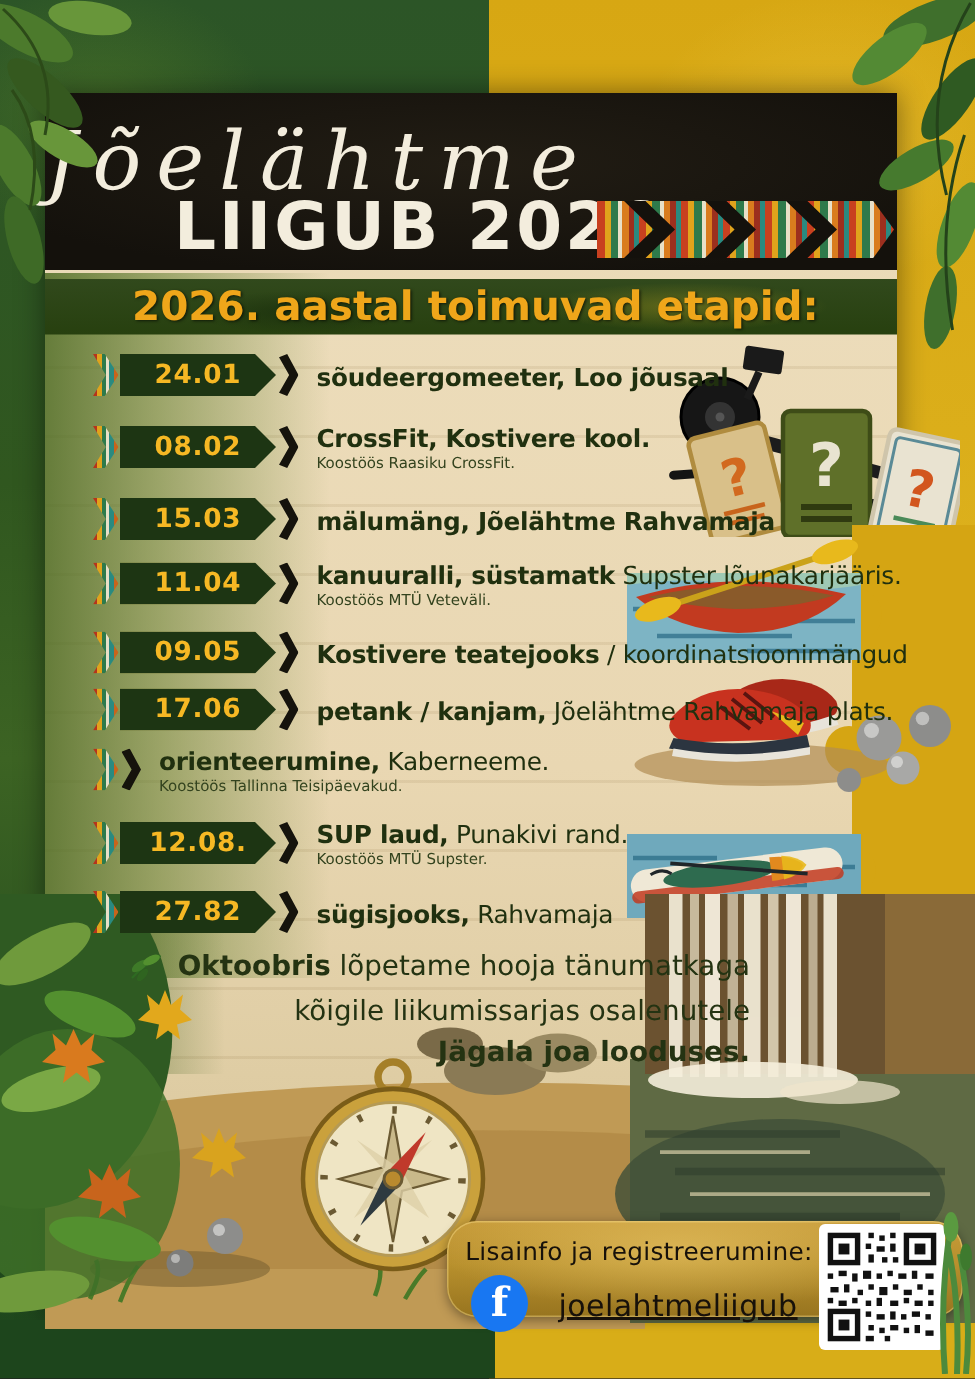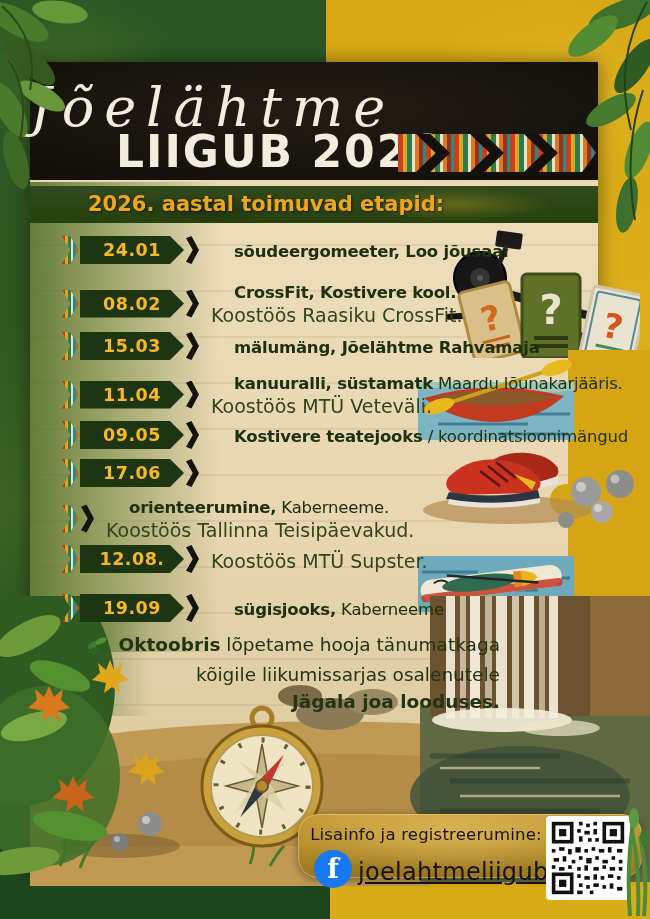--- a/index.html
+++ b/index.html
@@ -38,57 +38,57 @@
     background:repeating-linear-gradient(90deg,#c8401f 0 5px,#e0a31c 5px 9px,#2e7a4b 9px 14px,#e8e0c8 14px 17px,#d97c1e 17px 21px,#9c2f1e 21px 25px,#2a8a80 25px 28px);
     clip-path:polygon(0 0,93% 0,100% 50%,93% 100%,0 100%);}
   .chevband .blk{position:absolute;top:0;width:34px;height:38px;background:#14110c;
     clip-path:polygon(0 0,42% 0,100% 50%,42% 100%,0 100%,58% 50%);}
   
   .section-band{position:absolute;left:30px;top:186px;width:568px;height:37px;z-index:3;
     background:
       radial-gradient(120px 20px at 75% 50%, rgba(150,140,30,.5), transparent 80%),
       radial-gradient(90px 18px at 30% 60%, rgba(20,40,10,.6), transparent 80%),
       linear-gradient(180deg,#31491c,#27400f);}
-  .section-title{line-height:37px;padding-left:58px;font-size:21px;font-weight:bold;color:#efa61a;
+  .section-title{line-height:37px;padding-left:58px;font-size:27px;font-weight:bold;color:#efa61a;
     text-shadow:1px 1px 2px rgba(0,0,0,.6);}
   
   .event-row{position:absolute;left:62px;z-index:4;display:flex;align-items:center;}
   .chev-icon{width:17px;height:28px;margin-top:0;
     background:repeating-linear-gradient(90deg,#b5341c 0 3px,#e0a31c 3px 6px,#2e7a4b 6px 9px,#e8e0c8 9px 11px,#2a8a80 11px 14px,#c8641c 14px 17px);
     clip-path:polygon(0 0,46% 0,100% 50%,46% 100%,0 100%,50% 50%);}
   .badge{width:104px;height:28px;margin-left:1px;background:#1d3513;
     clip-path:polygon(0 0,calc(100% - 14px) 0,100% 50%,calc(100% - 14px) 100%,0 100%);
     filter:drop-shadow(0 0 1.5px #c9a227);text-align:center;}
   .badge-text{display:inline-block;width:90px;line-height:28px;font-size:17.5px;font-weight:bold;color:#f6b824;letter-spacing:.5px;}
   .tip{width:13px;height:28px;margin-left:2px;background:#15130c;
     clip-path:polygon(0 8%,42% 0,100% 50%,42% 100%,0 92%,52% 50%);}
   .event-text{margin-left:12px;padding-top:2px;white-space:nowrap;}
   .event-title{font-size:16.5px;color:#20300f;letter-spacing:-.2px;}
-  .event-title b{font-weight:bold;margin-left:23px;}
-  .event-sub{font-size:19px;color:#33431e;margin-top:2px;}
+  .event-title b{font-weight:bold;}
+  .event-sub{font-size:10px;color:#33431e;margin-top:2px;}
   .event-sub:empty{display:none;}
   
   .october-note{position:absolute;left:70px;top:632px;width:430px;z-index:4;text-align:right;
     font-size:18.5px;line-height:1.42;color:#243312;}
   .october-note b{font-weight:bold;}
   .leaf-twig{display:inline-block;vertical-align:-4px;margin-right:7px;}
   
   .footer-bar{position:absolute;left:298px;top:814px;width:344px;height:64px;z-index:5;
     border-radius:20px;
     background:
       radial-gradient(200px 50px at 45% 30%, rgba(240,205,110,.55), transparent 80%),
       linear-gradient(180deg,#c79c3b 0%,#b8902d 45%,#97741f 100%);
     box-shadow:0 2px 8px rgba(0,0,0,.4), inset 0 0 0 1px rgba(255,230,150,.4);}
   .footer-label{position:absolute;left:8px;top:11px;width:240px;text-align:center;
     font-size:16.5px;color:#17110a;letter-spacing:.2px;}
   .fb-circle{position:absolute;left:16px;top:36px;width:38px;height:38px;border-radius:50%;
     background:#1877f2;color:#fff;text-align:center;line-height:38px;font-size:27px;
     font-weight:bold;font-family:"DejaVu Serif",serif;}
   .fb-link{position:absolute;left:60px;top:44px;width:188px;text-align:center;
-    font-size:24px;color:#17110a;text-decoration:underline;letter-spacing:.3px;}
+    font-size:20px;color:#17110a;text-decoration:underline;letter-spacing:.3px;}
   .qr-card{position:absolute;left:248px;top:2px;width:84px;height:84px;background:#fff;
     border-radius:4px;padding:4px;box-sizing:border-box;}
   
   .scene-svg{position:absolute;left:0;top:596px;z-index:2;}
   .right-illus{position:absolute;left:418px;top:350px;z-index:2;}
   .erg-svg{position:absolute;left:436px;top:226px;z-index:2;}
   .leaves-tl{position:absolute;left:0;top:0;z-index:4;}
   .leaves-tr{position:absolute;left:543px;top:0;z-index:4;}
   .plant-br{position:absolute;left:624px;top:806px;z-index:6;}
 </style>
@@ -141,60 +141,65 @@
     <div class="event-text">
       <div class="event-title"><b>mälumäng, Jõelähtme Rahvamaja</b><span></span></div>
 
     </div>
   </div>
   <div class="event-row" style="top:372px">
     <span class="chev-icon"></span>
     <span class="badge"><span class="badge-text">11.04</span></span>
     <span class="tip"></span>
     <div class="event-text">
-      <div class="event-title"><b>kanuuralli, süstamatk</b><span> Maardu lõunakarjääris.</span></div>
+      <div class="event-title"><b>kanuuralli, süstamatk</b><span> Supster lõunakarjääris.</span></div>
       <div class="event-sub">Koostöös MTÜ Veteväli.</div>
     </div>
   </div>
   <div class="event-row" style="top:421px">
     <span class="chev-icon"></span>
     <span class="badge"><span class="badge-text">09.05</span></span>
     <span class="tip"></span>
     <div class="event-text">
       <div class="event-title"><b>Kostivere teatejooks</b><span> / koordinatsioonimängud</span></div>
 
     </div>
   </div>
   <div class="event-row" style="top:459px">
     <span class="chev-icon"></span>
     <span class="badge"><span class="badge-text">17.06</span></span>
     <span class="tip"></span>
+    <div class="event-text">
+      <div class="event-title"><b>petank / kanjam,</b><span> Jõelähtme Rahvamaja plats.</span></div>
+
+    </div>
   </div>
   <div class="event-row" style="top:496px">
     <span class="chev-icon"></span>
     <span class="tip"></span>
     <div class="event-text">
       <div class="event-title"><b>orienteerumine,</b><span> Kaberneeme.</span></div>
       <div class="event-sub">Koostöös Tallinna Teisipäevakud.</div>
     </div>
   </div>
   <div class="event-row" style="top:545px">
     <span class="chev-icon"></span>
     <span class="badge"><span class="badge-text">12.08.</span></span>
     <span class="tip"></span>
     <div class="event-text">
+      <div class="event-title"><b>SUP laud,</b><span> Punakivi rand.</span></div>
       <div class="event-sub">Koostöös MTÜ Supster.</div>
     </div>
   </div>
   <div class="event-row" style="top:594px">
     <span class="chev-icon"></span>
-    <span class="badge"><span class="badge-text">19.09</span></span>
-    <span class="tip"></span>
-    <div class="event-text">
-      <div class="event-title"><b>sügisjooks,</b><span> Kaberneeme</span></div>
+    <span class="badge"><span class="badge-text">27.82</span></span>
+    <span class="tip"></span>
+    <div class="event-text">
+      <div class="event-title"><b>sügisjooks,</b><span> Rahvamaja</span></div>
 
     </div>
   </div>
 
   <div class="october-note">
     <span class="leaf-twig">
       <svg width="26" height="20" viewBox="0 0 26 20">
         <path d="M3 18 Q10 10 22 3" stroke="#2e6a22" stroke-width="1.6" fill="none"></path>
         <ellipse cx="8" cy="10" rx="6" ry="2.8" fill="#3e7a28" transform="rotate(-35 8 10)"></ellipse>
         <ellipse cx="16" cy="6" rx="6" ry="2.8" fill="#53902f" transform="rotate(-25 16 6)"></ellipse>

